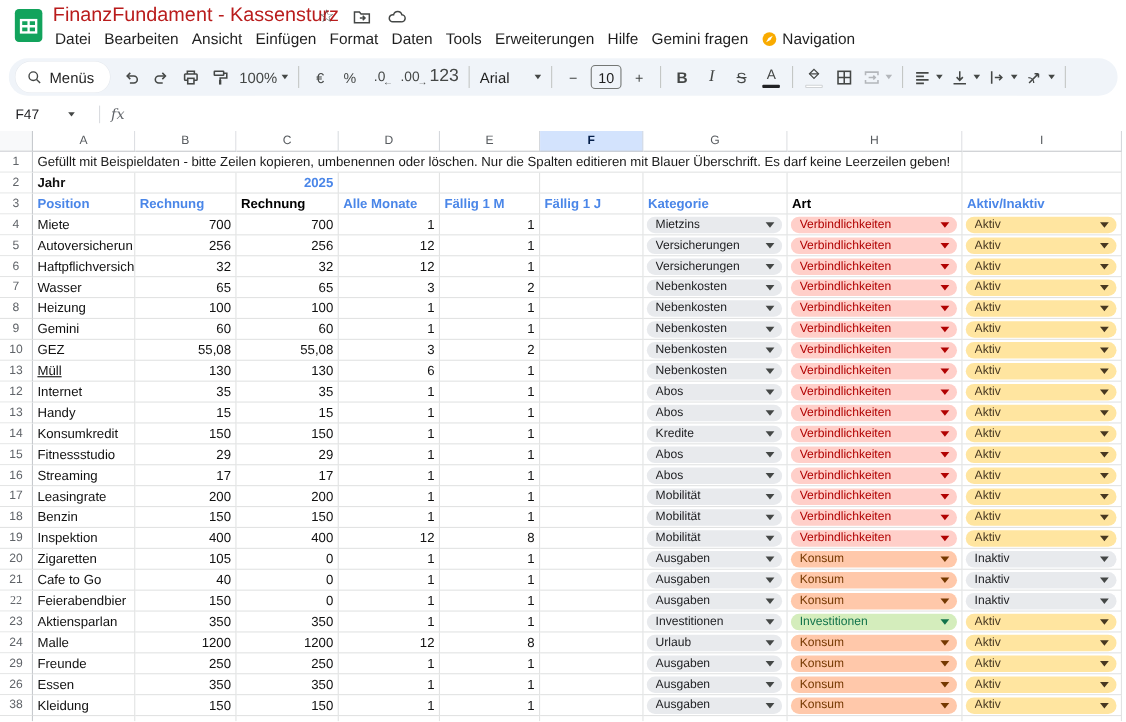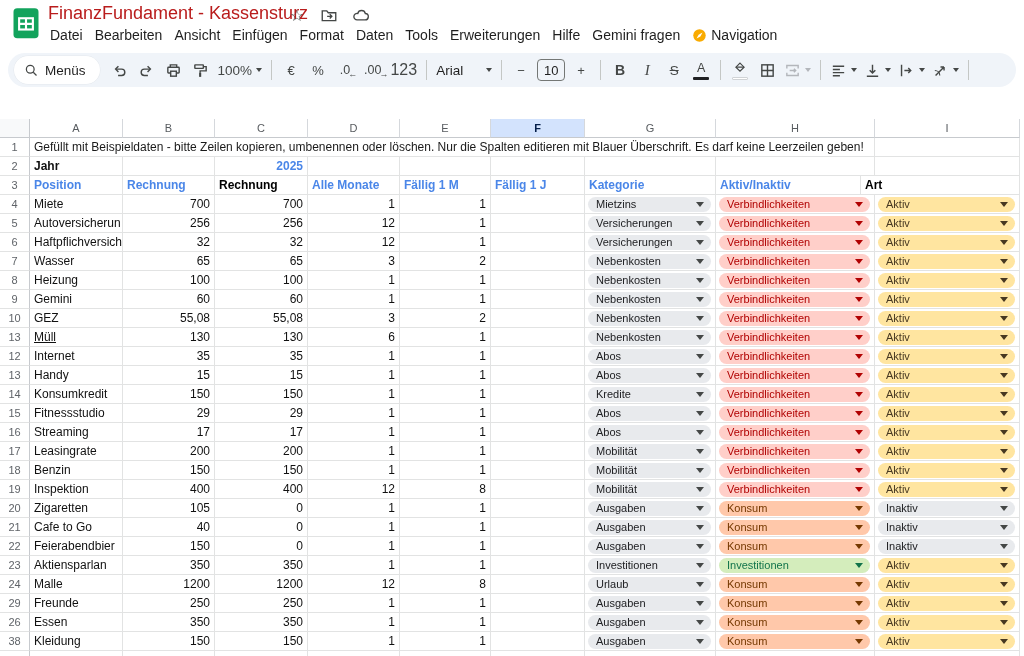--- a/index.html
+++ b/index.html
@@ -267,20 +267,29 @@
     <div class="tbtn">
       <svg viewBox="0 0 24 24" fill="none" stroke="#444746" stroke-width="2">
           <path d="M5 19 L17 7 M17 7 v5 M17 7 h-5"></path>
           <path d="M4 12 c4 0 7 3 7 7" stroke-width="1.6"></path>
         </svg>
       <i class="caret"></i>
     </div>
     <div class="tdiv"></div>
   </div>
 
+  <div id="formulabar">
+    <div id="name-box">
+      <span>F47</span>
+        <i class="caret"></i>
+    </div>
+    <div id="fx-div"></div>
+    <span id="fx-label">fx</span>
+    <div id="formula-input"></div>
+  </div>
 
   <div id="grid">
       <div class="grow colheadrow">
         <div class="corner" style="width: 30px;"></div>
         <div class="colhead" style="width: 93px;">A</div>
         <div class="colhead" style="width: 92px;">B</div>
         <div class="colhead" style="width: 93px;">C</div>
         <div class="colhead" style="width: 92px;">D</div>
         <div class="colhead" style="width: 91px;">E</div>
         <div class="colhead sel" style="width: 94px;">F</div>
@@ -307,22 +316,22 @@
       </div>
       <div class="grow">
         <div class="rowhead" style="width: 30px;">3</div>
         <div class="cell txt hblue" style="width: 93px;">Position</div>
         <div class="cell txt hblue" style="width: 92px;">Rechnung</div>
         <div class="cell txt hblack" style="width: 93px;">Rechnung</div>
         <div class="cell txt hblue" style="width: 92px;">Alle Monate</div>
         <div class="cell txt hblue" style="width: 91px;">Fällig 1 M</div>
         <div class="cell txt hblue" style="width: 94px;">Fällig 1 J</div>
         <div class="cell txt hblue" style="width: 131px;">Kategorie</div>
+        <div class="cell txt hblack" style="width: 159px;">Art</div>
         <div class="cell txt hblue" style="width: 145px;">Aktiv/Inaktiv</div>
-        <div class="cell txt hblack" style="width: 159px;">Art</div>
       </div>
       <div class="grow">
         <div class="rowhead" style="width: 30px;">4</div>
         <div class="cell txt" style="width: 93px;">Miete</div>
         <div class="cell num" style="width: 92px;">700</div>
         <div class="cell num" style="width: 93px;">700</div>
         <div class="cell num" style="width: 92px;">1</div>
         <div class="cell num" style="width: 91px;">1</div>
         <div class="cell num" style="width: 94px;"></div>
         <div class="cell chipcell" style="width: 131px;">
@@ -797,21 +806,21 @@
           </div>
         </div>
         <div class="cell chipcell" style="width: 145px;">
           <div class="chip gray">
             <span class="lbl">Inaktiv</span>
             <span class="ccaret"></span>
           </div>
         </div>
       </div>
       <div class="grow">
-        <div class="rowhead" style="width: 30px;">22</div>
+        <div class="rowhead" style="width: 30px; font-family: Liberation Serif, serif;">22</div>
         <div class="cell txt" style="width: 93px;">Feierabendbier</div>
         <div class="cell num" style="width: 92px;">150</div>
         <div class="cell num" style="width: 93px;">0</div>
         <div class="cell num" style="width: 92px;">1</div>
         <div class="cell num" style="width: 91px;">1</div>
         <div class="cell num" style="width: 94px;"></div>
         <div class="cell chipcell" style="width: 131px;">
           <div class="chip gray">
             <span class="lbl">Ausgaben</span>
             <span class="ccaret"></span>

